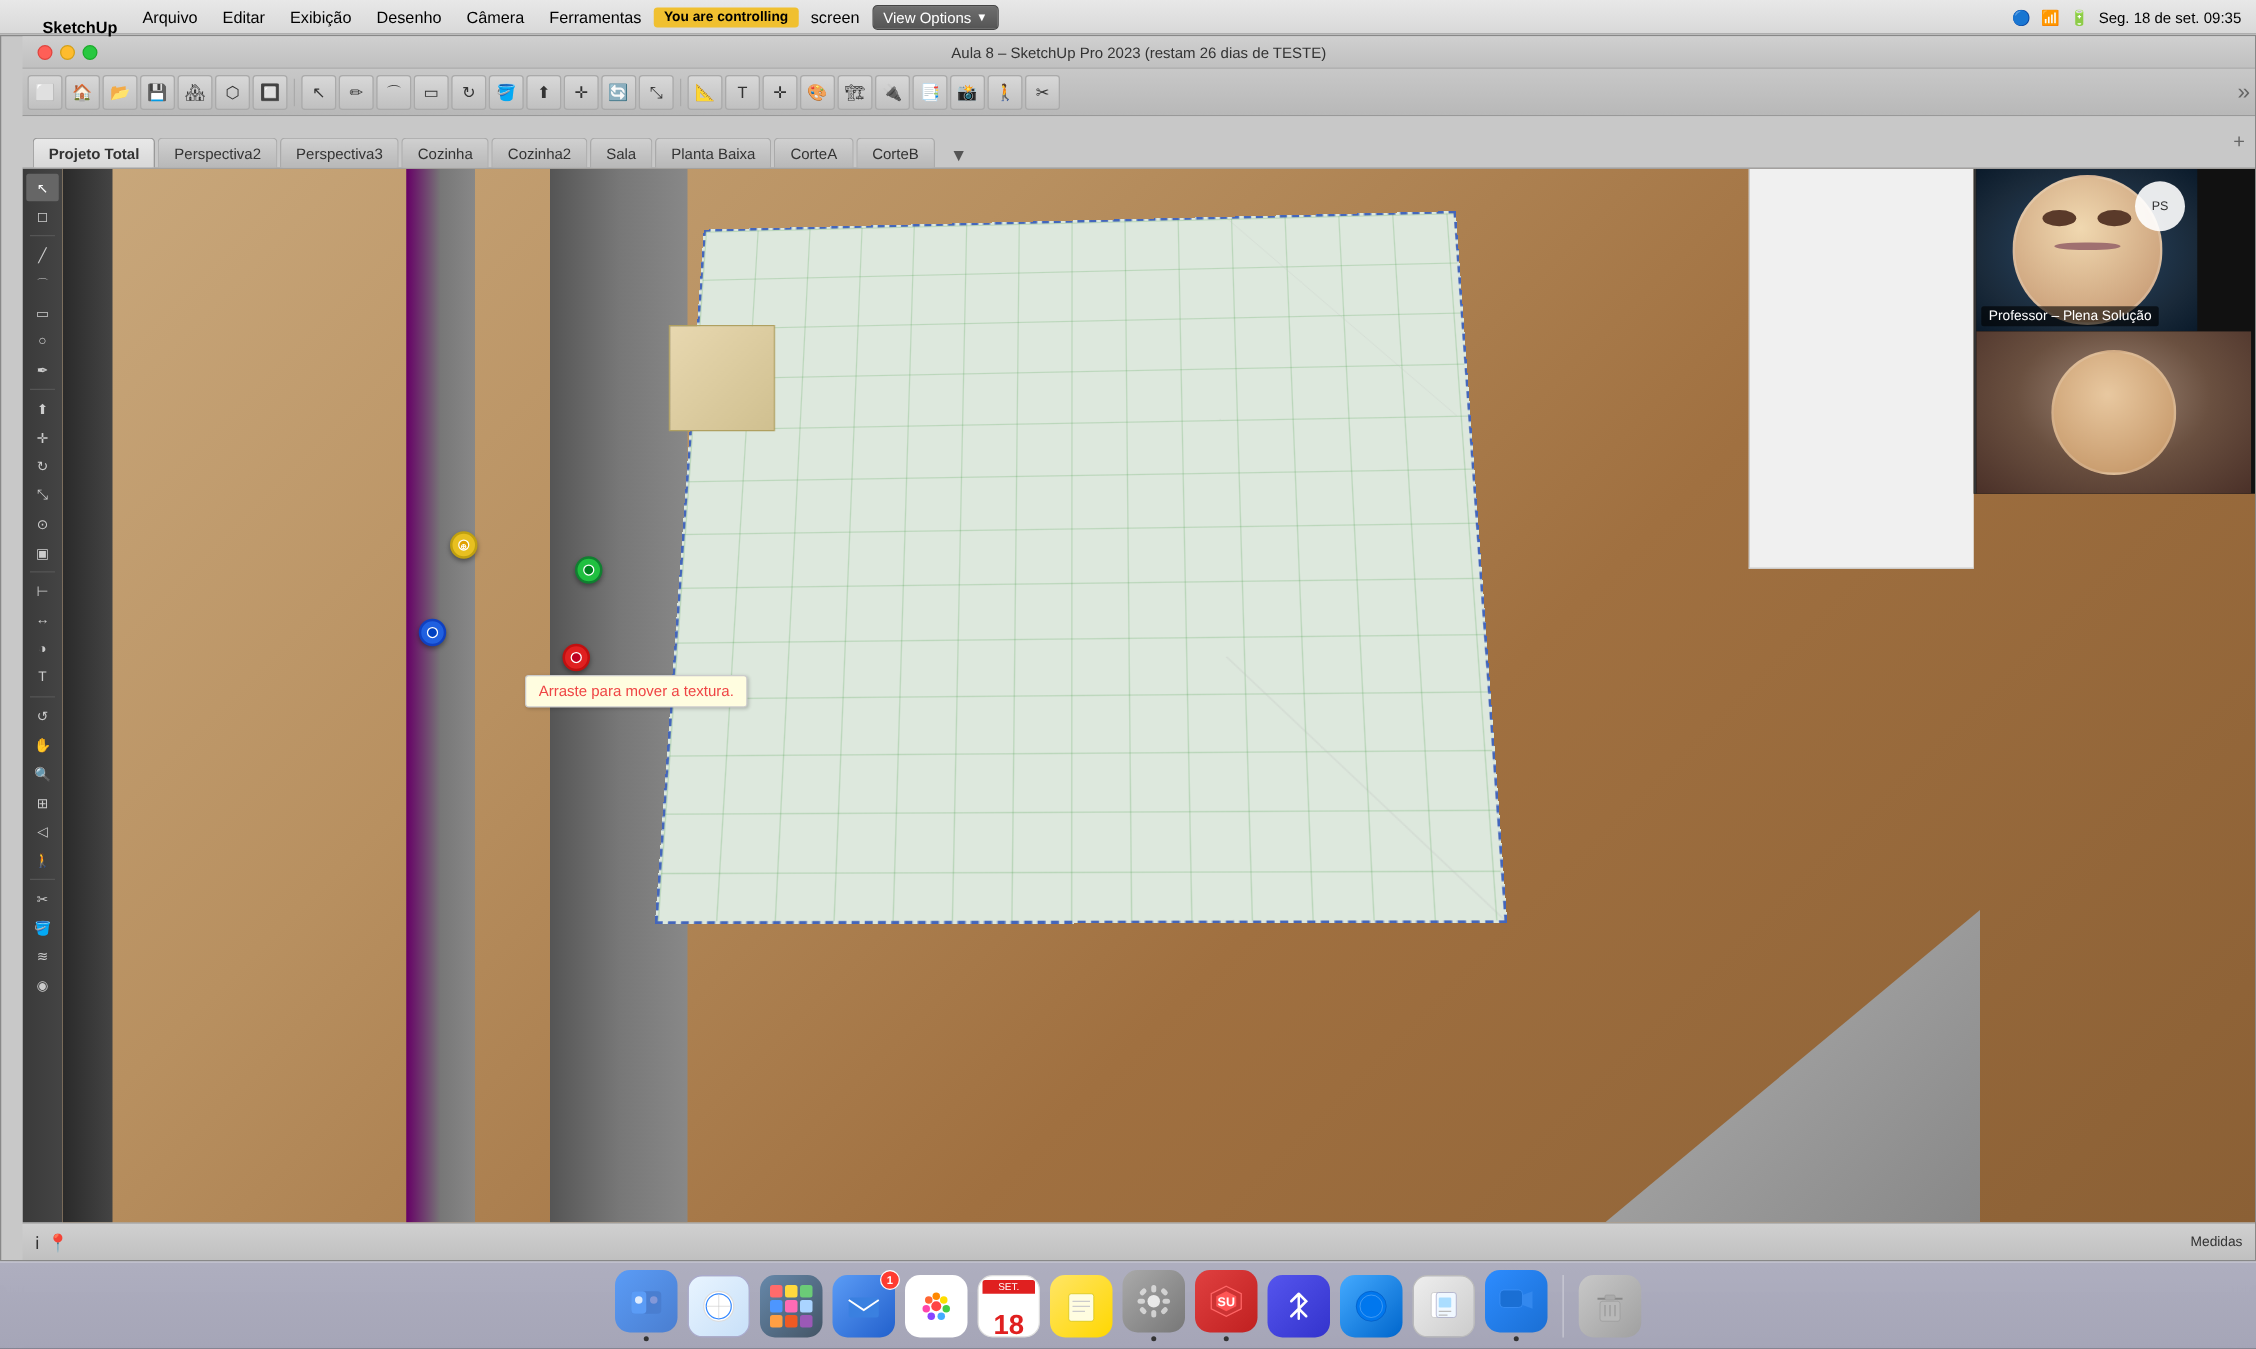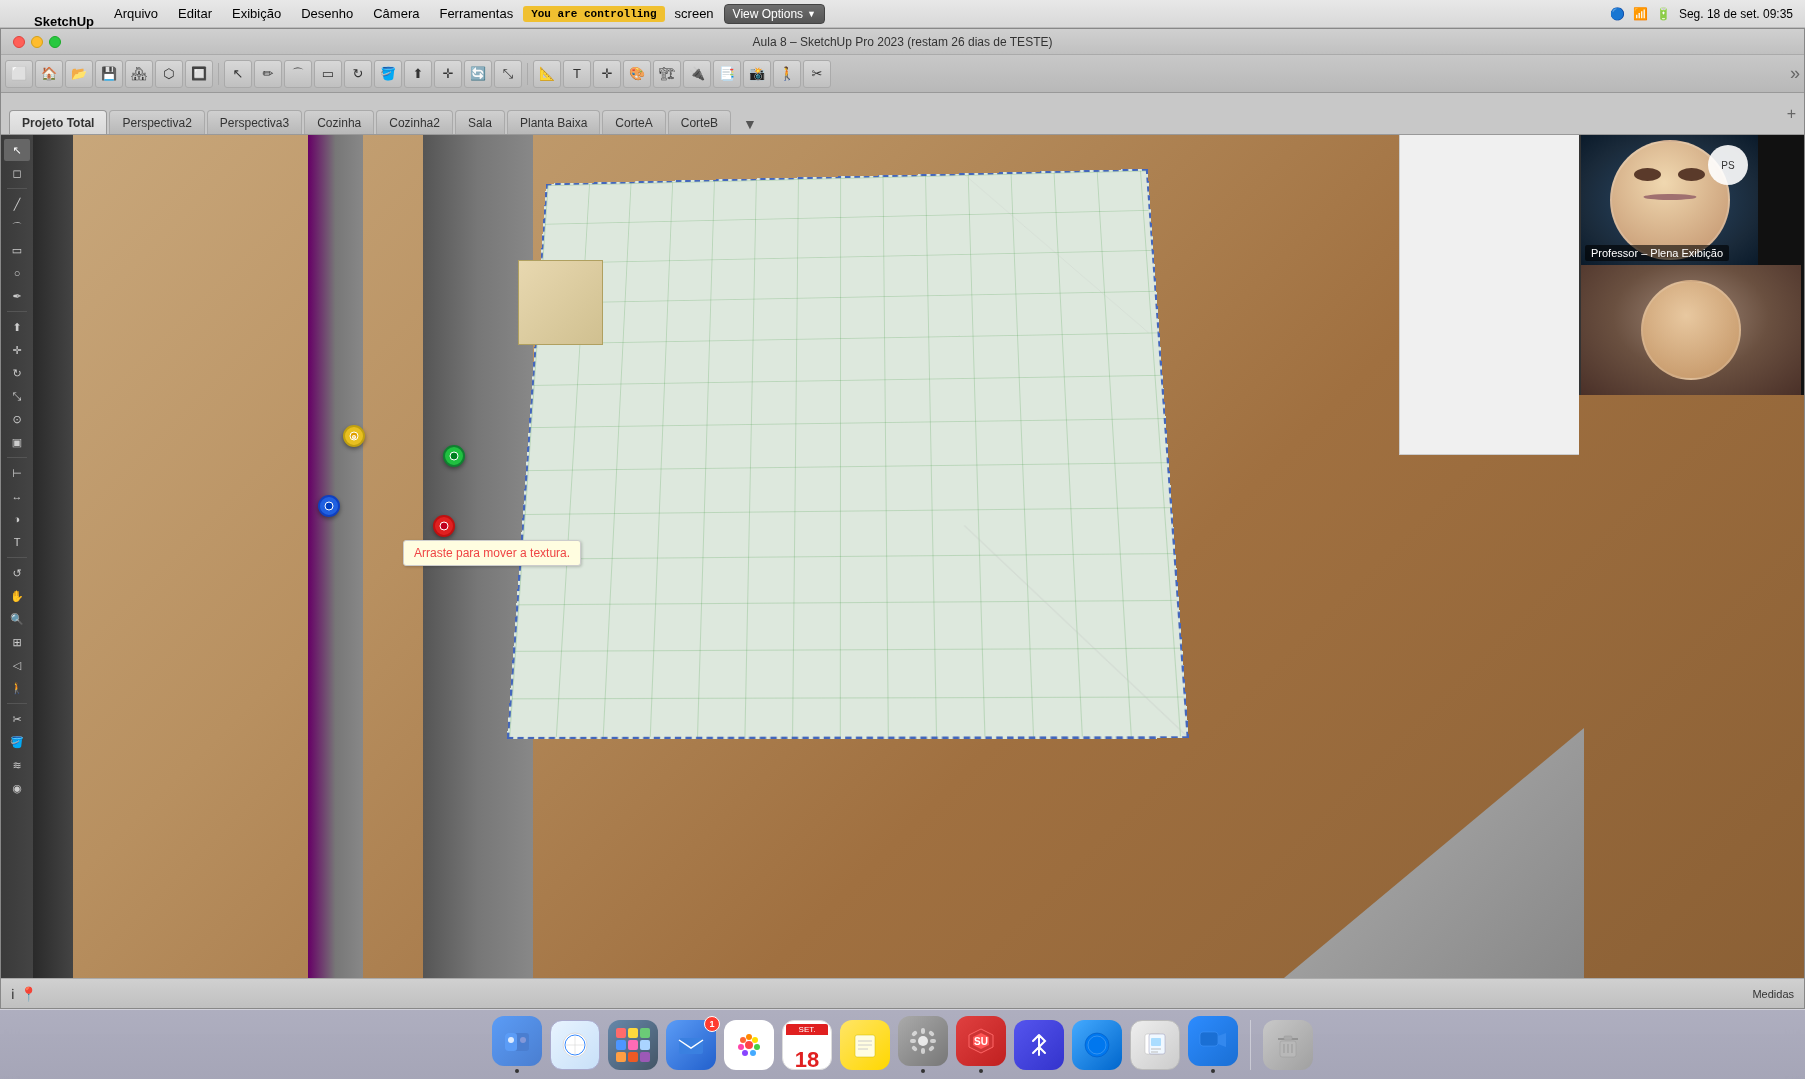--- a/index.html
+++ b/index.html
@@ -13,21 +13,21 @@
       font-size: 13px; color: #000;
       border-bottom: 1px solid #bbb;
       position: relative; z-index: 100;
     }
     .apple-logo { padding: 0 12px; font-size: 16px; }
     .menu-item { padding: 0 10px; font-weight: 500; white-space: nowrap; cursor: default; }
     .menu-item.bold { font-weight: 700; margin-top: 16px; }
     .menu-spacer { flex: 1; }
     .menu-right { display: flex; align-items: center; gap: 8px; padding-right: 12px; font-size: 12px; }
     .you-are-controlling {
-      background: #f0c030; padding: 2px 8px; border-radius: 3px; font-size: 11px; font-weight: 600; color: #000; font-family: Liberation Mono, monospace;
+      background: #f0c030; padding: 2px 8px; border-radius: 3px; font-size: 11px; font-weight: 600; color: #000;
     }
     .view-options-btn {
       background: linear-gradient(to bottom, #6e6e6e, #555);
       color: #fff; border: 1px solid #444; border-radius: 4px;
       padding: 2px 8px; font-size: 12px; display: flex; align-items: center; gap: 4px;
       cursor: pointer;
     }
     .view-options-btn .arrow { font-size: 9px; }
 
     
@@ -197,20 +197,21 @@
       width: 1805px; height: 1079px;
       display: flex; flex-direction: column;
       overflow: hidden;
     }
     #sketchup-window {
       flex: 1;
       display: flex;
       flex-direction: column;
       background: #c8c8c8;
       border: 1px solid #888;
+      padding-left: 17px;
     }
     #viewport-area {
       flex: 1;
       display: flex;
       position: relative;
       overflow: hidden;
     }
     .floor-area {
       flex: 1;
       background: #8b7355;
@@ -412,21 +413,21 @@
                 <div style="width:120px;height:120px;border-radius:50%;background:radial-gradient(circle at 45% 35%,#f0d8b0,#c0906a);overflow:hidden;border:2px solid rgba(255,255,255,0.2);">
 
                   <div style="position:absolute;top:25%;left:30%;width:15%;height:10%;background:#5a3a2a;border-radius:50%;"></div>
                   <div style="position:absolute;top:25%;right:30%;width:15%;height:10%;background:#5a3a2a;border-radius:50%;"></div>
                   <div style="position:absolute;top:45%;left:50%;transform:translateX(-50%);width:30%;height:5%;background:#a07070;border-radius:50%;"></div>
                 </div>
 
                 <div style="position:absolute;top:10px;right:10px;width:40px;height:40px;background:rgba(255,255,255,0.9);border-radius:50%;display:flex;align-items:center;justify-content:center;font-size:10px;color:#333;">PS</div>
               </div>
             </div>
-            <div class="video-label">Professor – Plena Exibição</div>
+            <div class="video-label">Professor – Plena Solução</div>
           </div>
 
           <div class="video-bottom">
             <div class="video-bottom-content">
               <div style="width:100%;height:100%;display:flex;align-items:center;justify-content:center;">
                 <div style="width:100px;height:100px;border-radius:50%;background:radial-gradient(circle at 45% 35%,#e8c8a0,#c09060);border:2px solid rgba(255,255,255,0.15);"></div>
               </div>
             </div>
           </div>
         </div>

